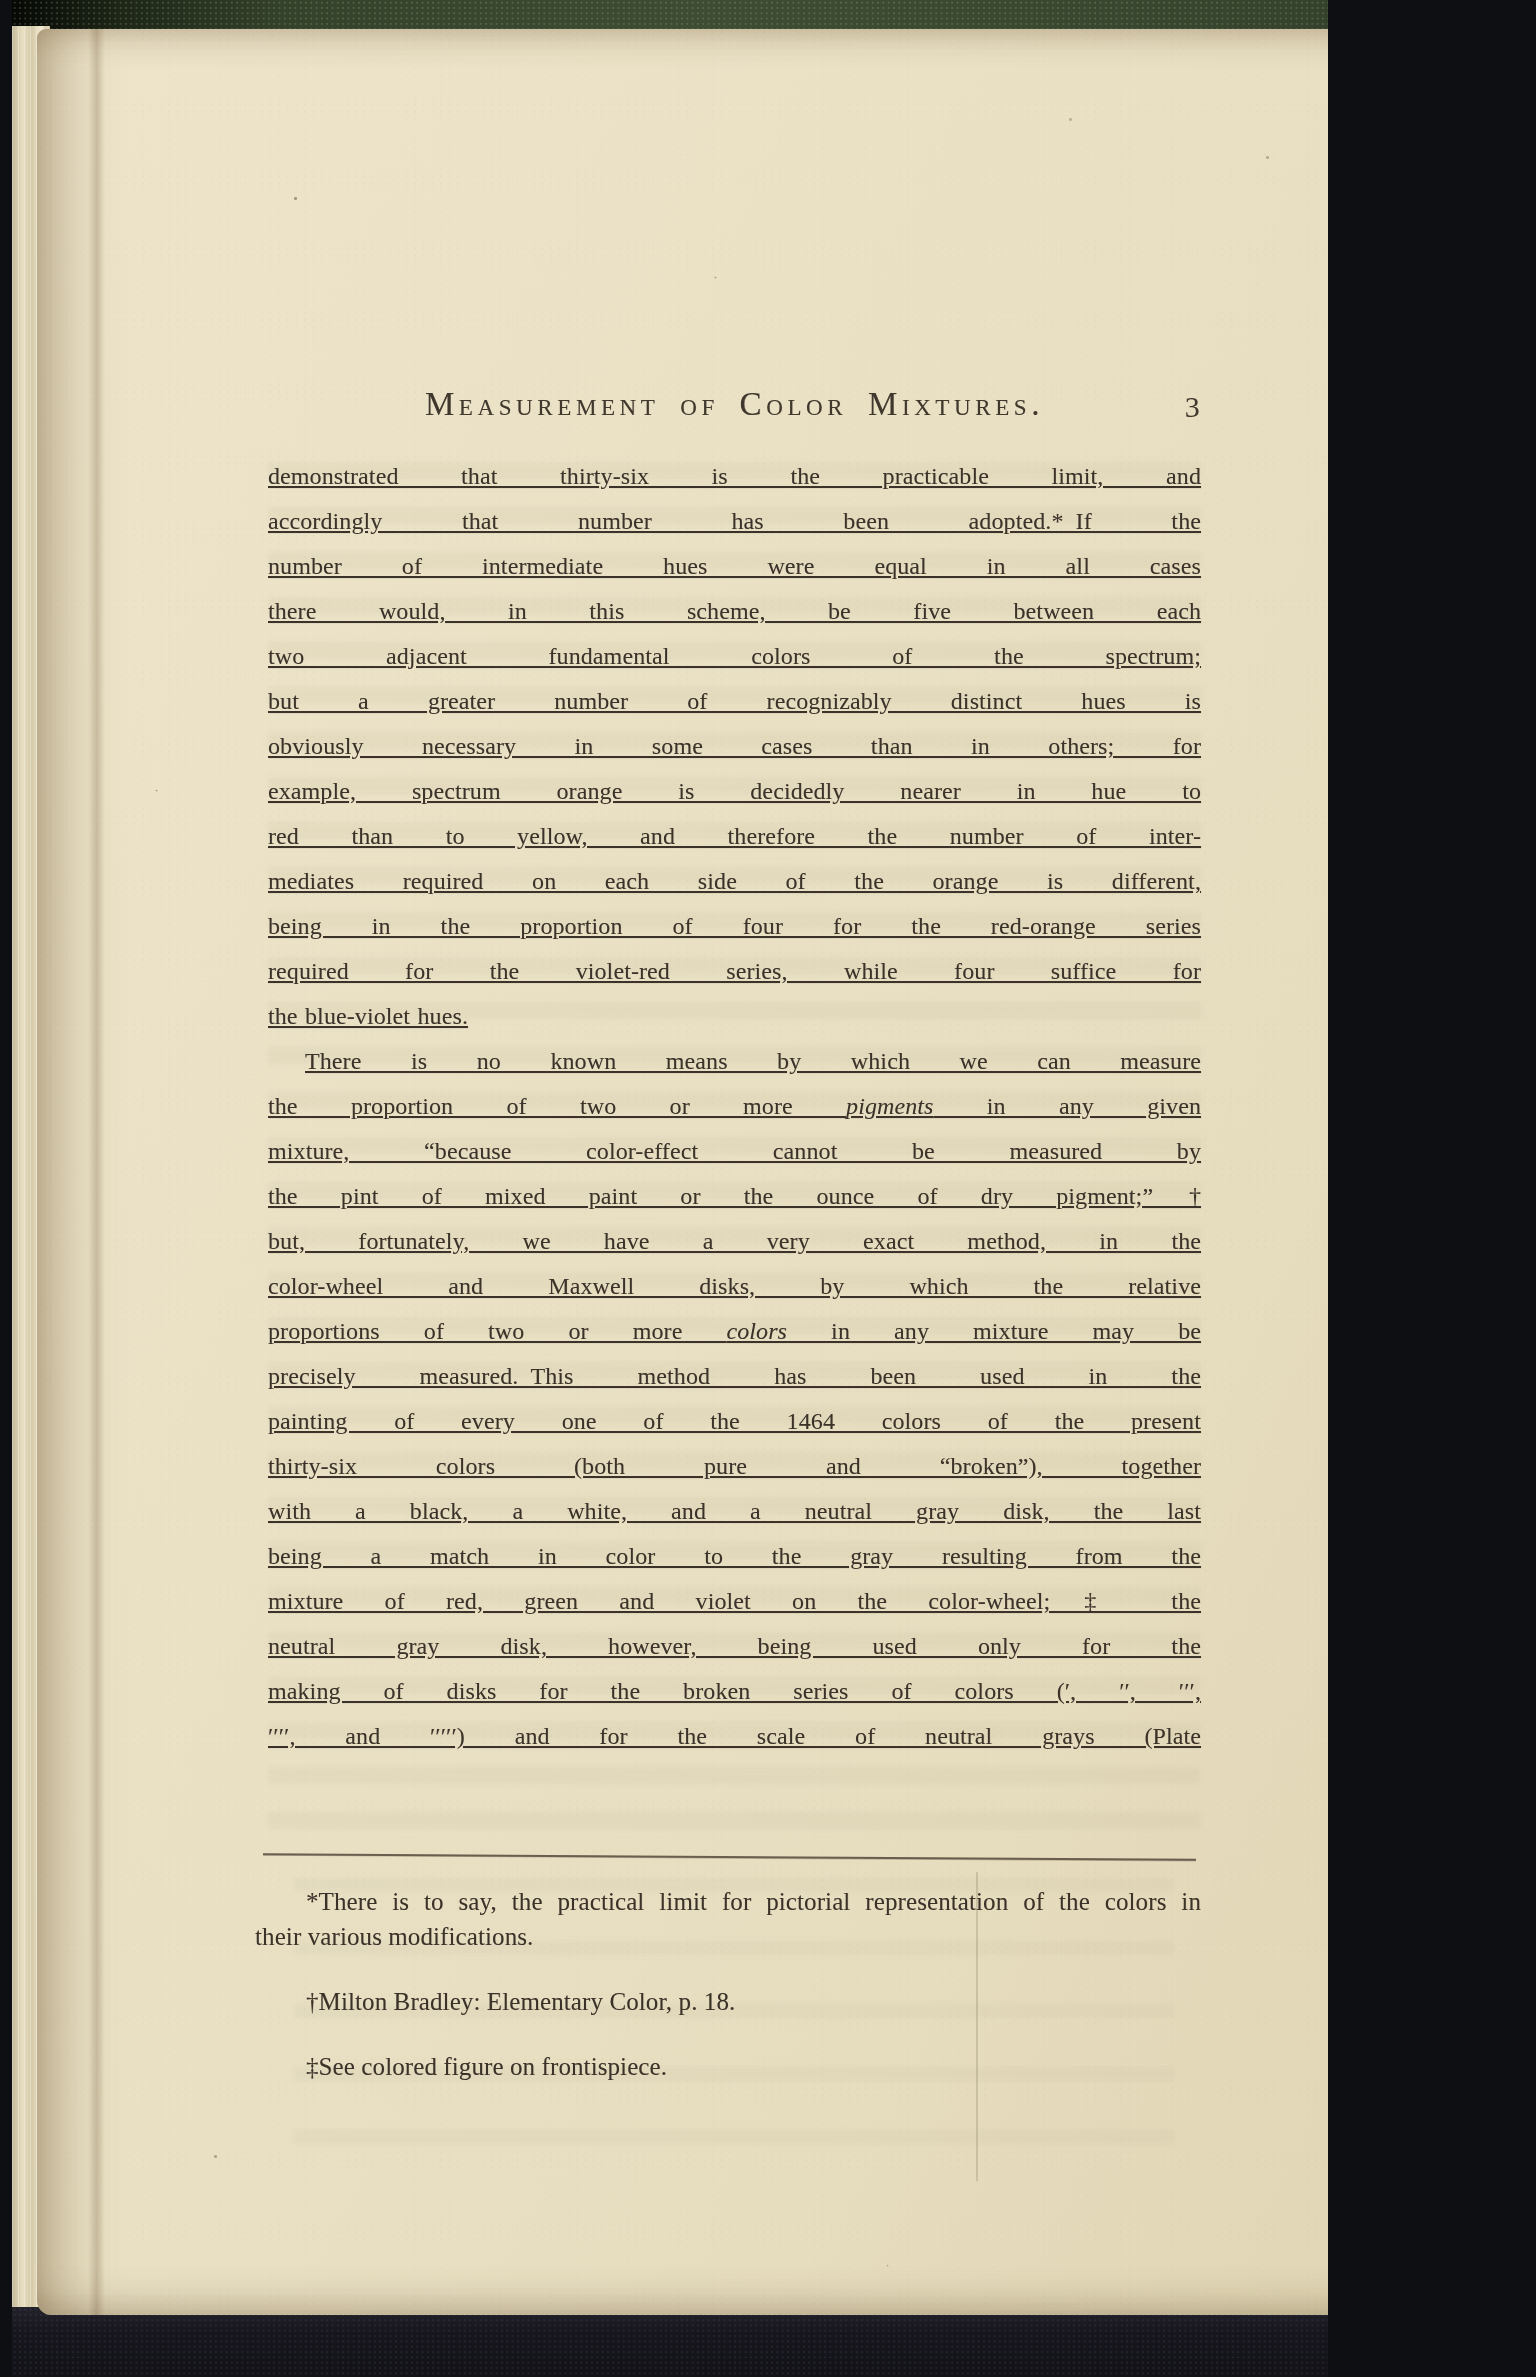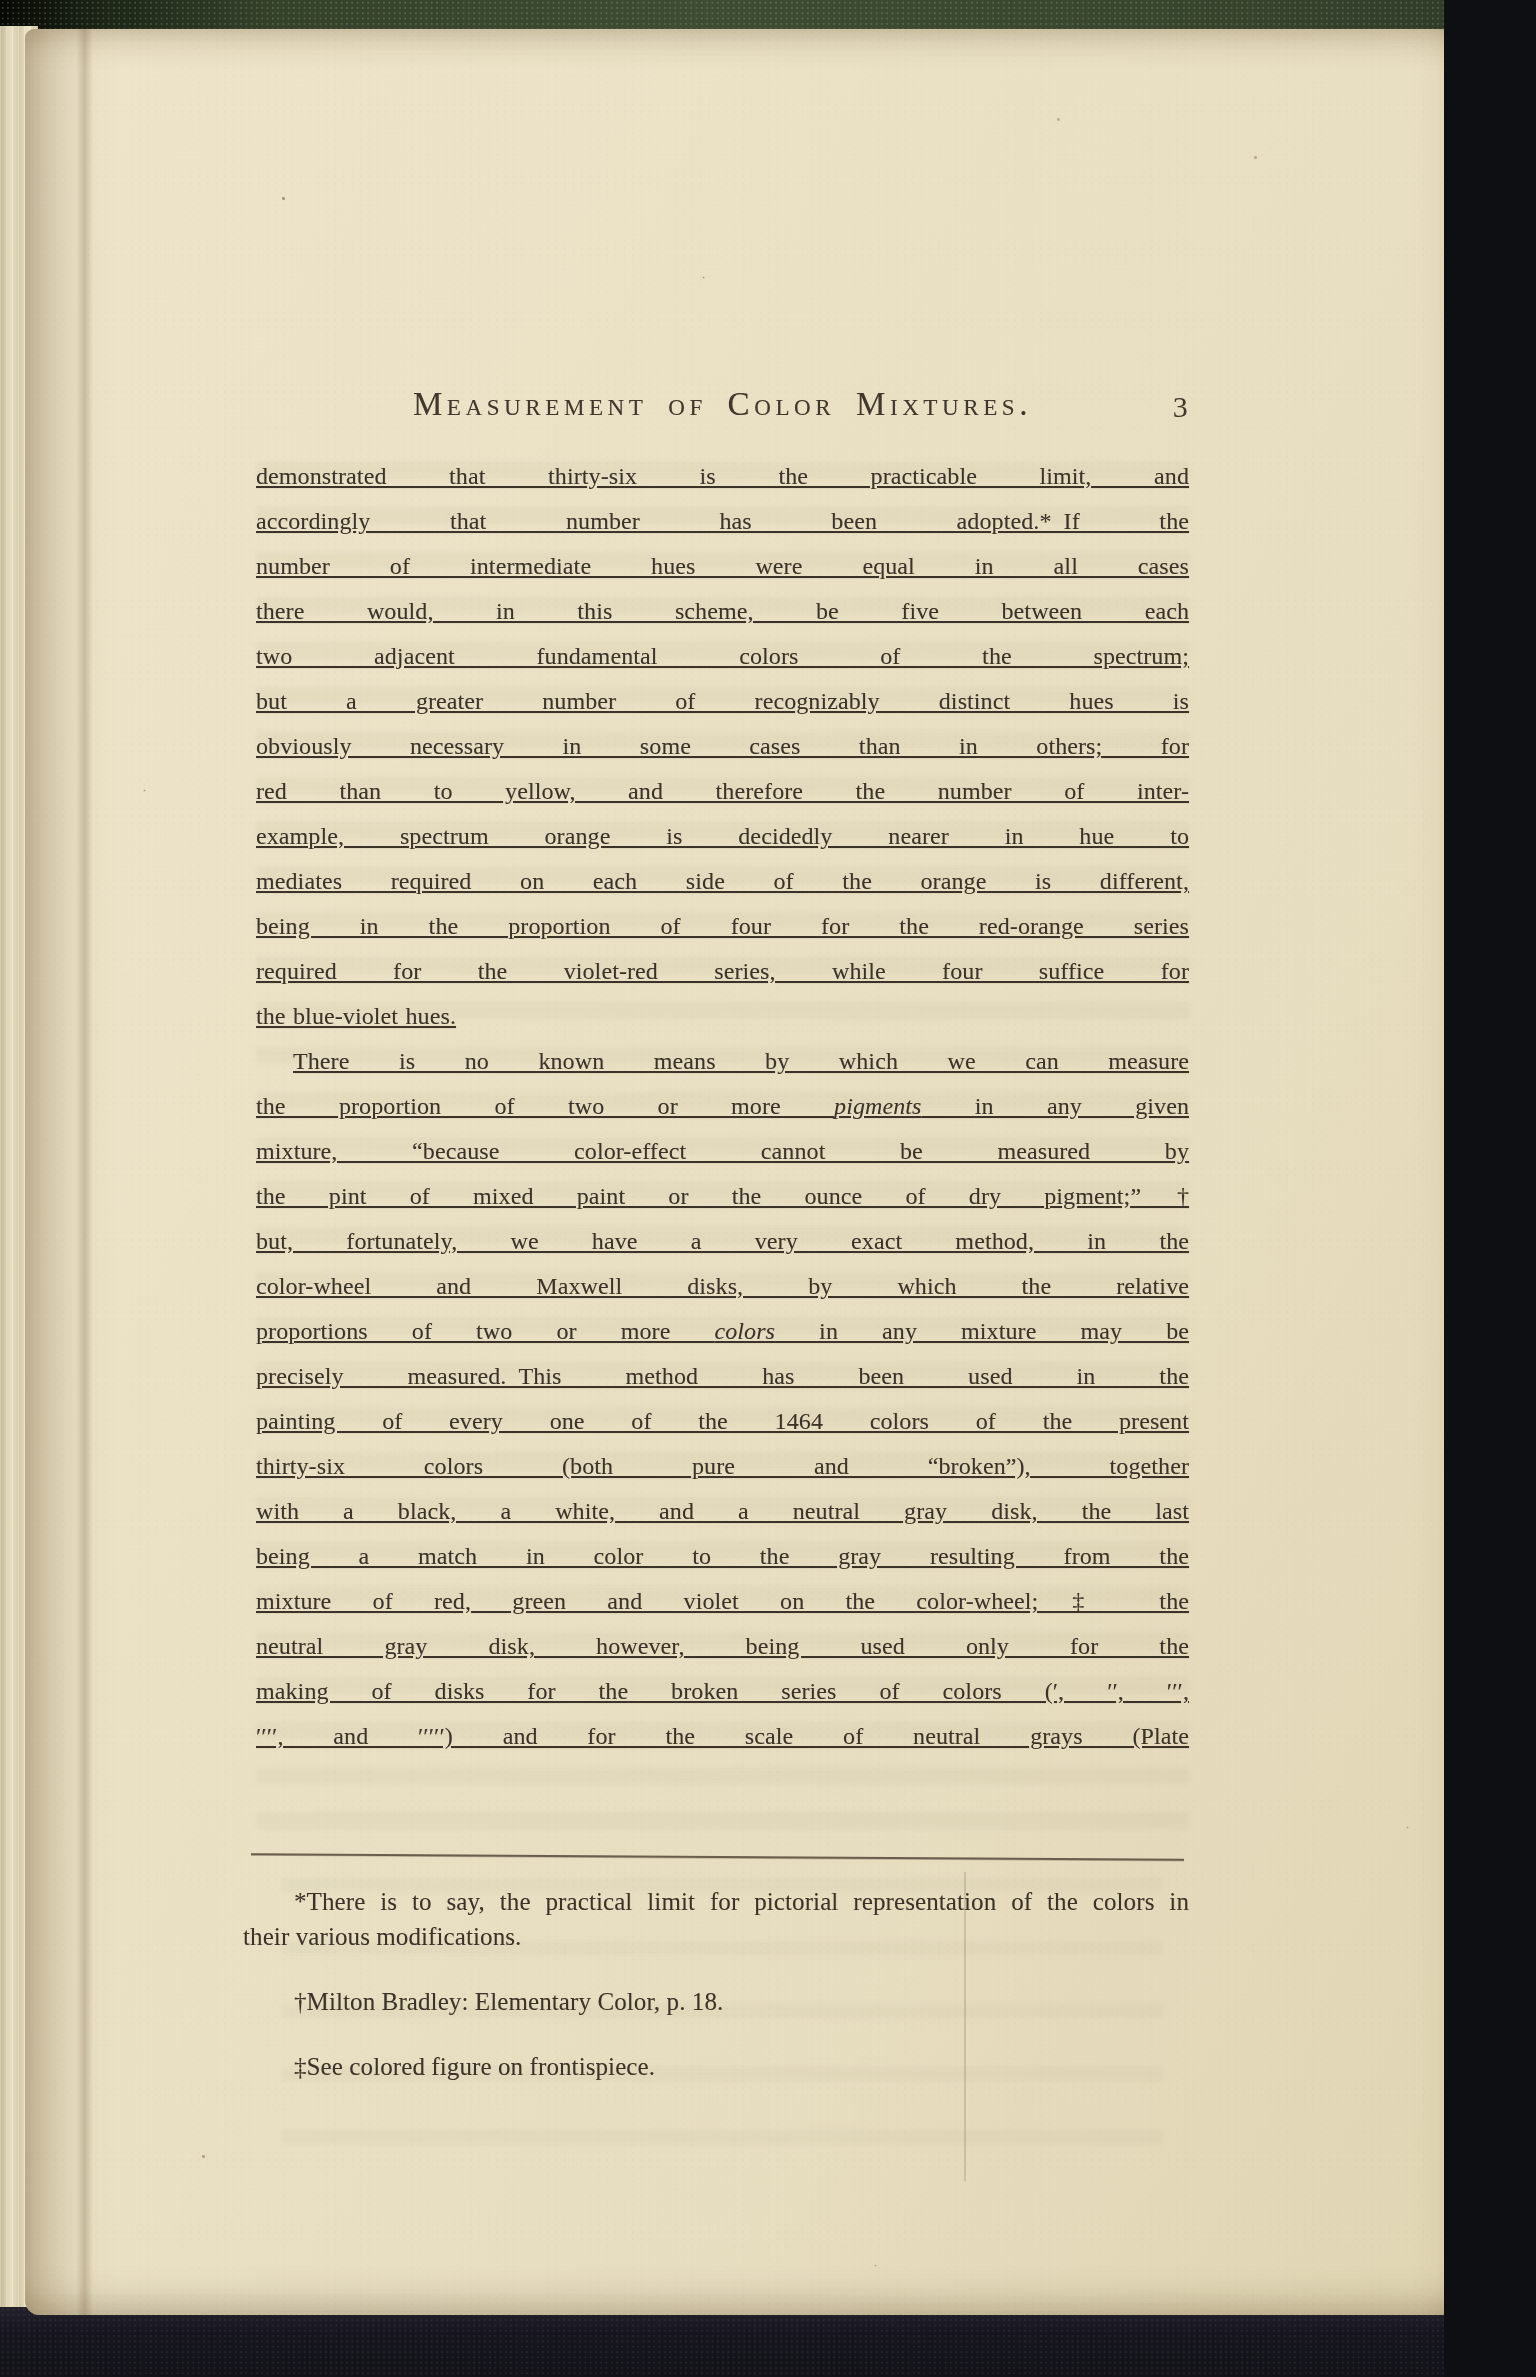--- a/index.html
+++ b/index.html
@@ -1,19 +1,20 @@
 <!DOCTYPE html>
 <html style="--ink: #3b3229; --paper: #e8dfc3; --cover-green: #3b4930; --cover-dark-navy: #14151e; --page-edge-tan: #a98b64;font-size:10.5px"><head>
 <meta charset="utf-8">
 <style>
   html,body{margin:0;padding:0;background:#0e0f12;}
   #canvas{
-    position:relative; width:1444px; height:2377px; overflow:hidden;
+    position:relative; width:1316px; height:2377px; overflow:hidden;
     background:#101117;
     font-family:"Liberation Serif","DejaVu Serif",serif;
+    margin-left:12px;
   }
   
   .band-top{
     position:absolute; left:0; top:0; width:1537px; height:31.5px;
     background:linear-gradient(90deg,#060805 0%,#1d2617 7%,#35422b 18%,#3e4c34 45%,#39462f 75%,#2e3a27 100%);
   }
   .band-top .weave, .cover-right .weave, .band-bottom .weave{
     position:absolute; inset:0;
     background-image:radial-gradient(rgba(165,180,135,.28) 0.8px, transparent 1.1px);
     background-size:5.3px 5.3px;
@@ -166,22 +167,22 @@
 
     <div class="body-text">
         <div class="para">
           <div class="line">demonstrated that thirty-six is the practicable limit, and</div>
           <div class="line">accordingly that number has been adopted.* If the</div>
           <div class="line">number of intermediate hues were equal in all cases</div>
           <div class="line">there would, in this scheme, be five between each</div>
           <div class="line">two adjacent fundamental colors of the spectrum;</div>
           <div class="line">but a greater number of recognizably distinct hues is</div>
           <div class="line">obviously necessary in some cases than in others; for</div>
+          <div class="line">example, spectrum orange is decidedly nearer in hue to</div>
           <div class="line">red than to yellow, and therefore the number of inter-</div>
-          <div class="line">example, spectrum orange is decidedly nearer in hue to</div>
           <div class="line">mediates required on each side of the orange is different,</div>
           <div class="line">being in the proportion of four for the red-orange series</div>
           <div class="line">required for the violet-red series, while four suffice for</div>
           <div class="line flush">the blue-violet hues.</div>
         </div>
         <div class="para indent">
           <div class="line">There is no known means by which we can measure</div>
           <div class="line">the proportion of two or more <i>pigments</i> in any given</div>
           <div class="line">mixture, “because color-effect cannot be measured by</div>
           <div class="line">the pint of mixed paint or the ounce of dry pigment;”†</div>

